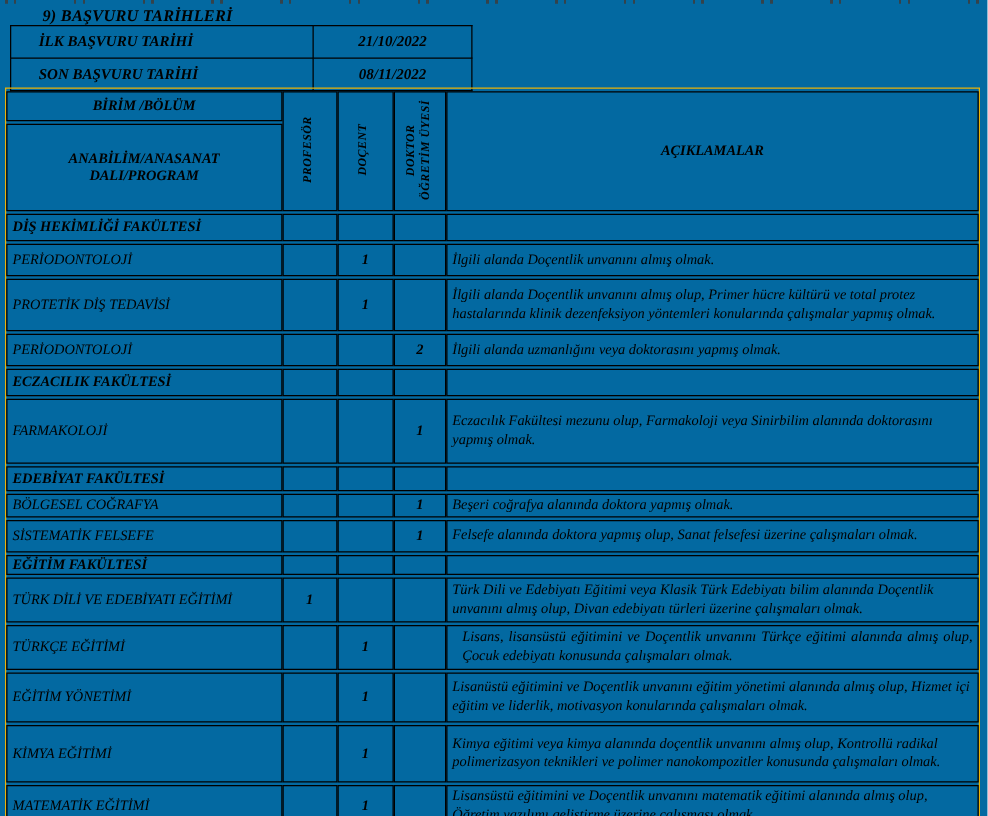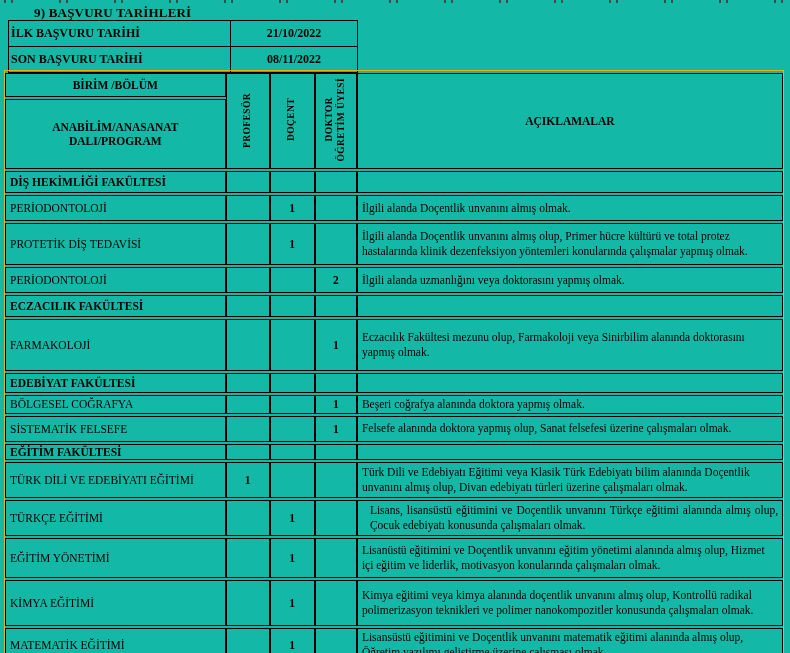--- a/index.html
+++ b/index.html
@@ -1,21 +1,21 @@
 <!DOCTYPE html>
 <html><head>
 <meta charset="utf-8">
 <style>
   html,body { margin:0; padding:0; background:#ffffff; }
   body {
     width:790px; height:653px;
     font-family:"Liberation Serif","DejaVu Serif",serif;
     color:#000;
   }
-  .canvas { position:relative; width:790px; height:653px; overflow:hidden; background:#14b8a6; }
+  .canvas { position:relative; width:790px; height:653px; overflow:hidden; background:#0369a1;font-style:italic; }
 
   
   .top-fragments {
     position:absolute; top:0; left:4px; width:782px; height:3px;
     background:repeating-linear-gradient(90deg,
       #3c3c3c 0 2px, transparent 2px 7px,
       #3c3c3c 7px 9px, transparent 9px 55px);
     opacity:.85;
   }
 
@@ -26,21 +26,21 @@
 
   
   table.dates {
     position:absolute; top:20px; left:8px;
     border-collapse:collapse;
   }
   table.dates td {
     border:1.6px solid #000;
     height:23px; font-weight:bold; font-size:12px;
   }
-  td.date-label { width:218px; padding-left:2px; }
+  td.date-label { width:218px; padding-left:22px; }
   td.date-value { width:124px; text-align:center; }
 
   
   table.main {
     position:absolute; top:70px; left:4px;
     width:780px;
     border-collapse:separate; border-spacing:0 2px;
     border:1px solid #eab308;
     table-layout:fixed;
   }

